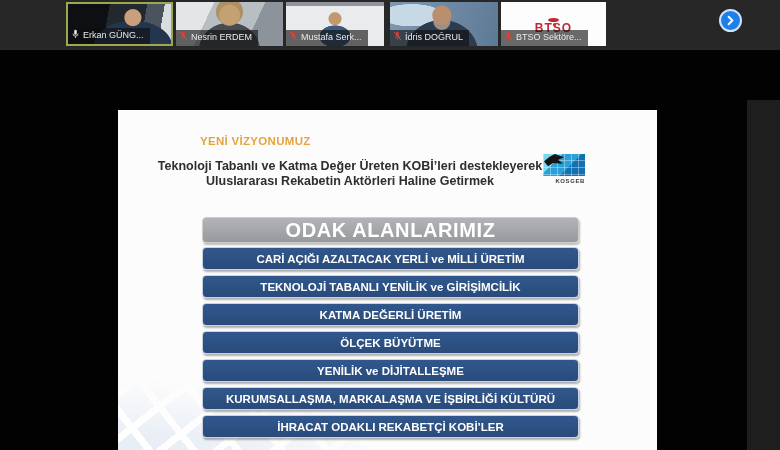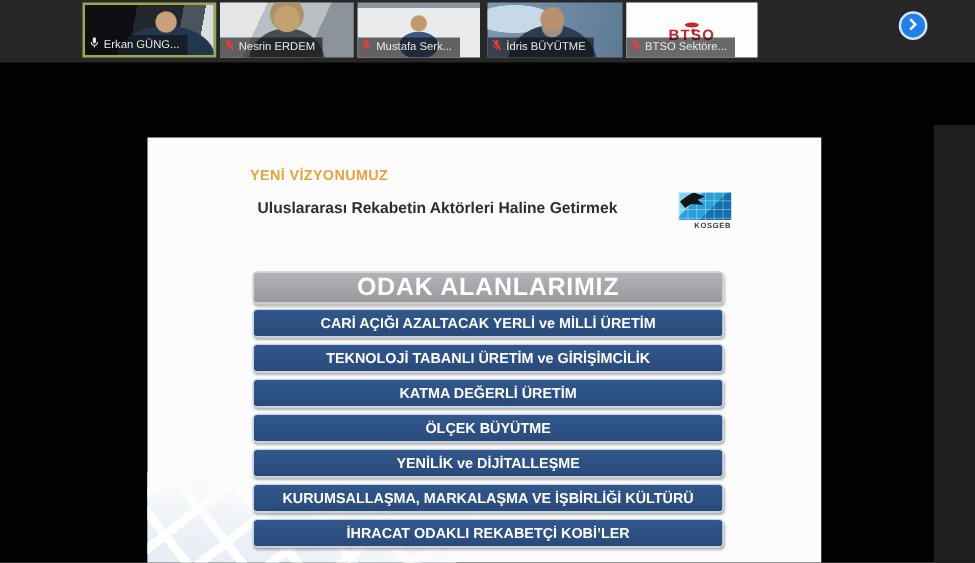--- a/index.html
+++ b/index.html
@@ -133,21 +133,21 @@
   </div>
 
   <div class="tile t-idris">
     <div class="name-tag">
       <span><svg width="9" height="10" viewBox="0 0 12 14">
             <rect x="4.2" y="1" width="3.6" height="7" rx="1.8" fill="#e03c31"></rect>
             <path d="M2.5 6.5a3.5 3.5 0 0 0 7 0" stroke="#e03c31" stroke-width="1.2" fill="none"></path>
             <line x1="6" y1="10.2" x2="6" y2="12.5" stroke="#e03c31" stroke-width="1.2"></line>
             <line x1="1.5" y1="1.5" x2="10.5" y2="12.5" stroke="#e8463c" stroke-width="1.4"></line>
           </svg></span>
-      <span>İdris BÜYÜTME</span>
+      <span>İdris DOĞRUL</span>
     </div>
   </div>
 
   <div class="tile t-btso">
     <div class="btso-logo">
       <div class="btso-ring"></div>
       <div class="btso-word">BTSO</div>
     </div>
     <div class="name-tag">
       <span><svg width="9" height="10" viewBox="0 0 12 14">
@@ -171,33 +171,34 @@
 <div class="share-area">
   <div class="right-col"></div>
 
   <div class="slide">
     <div class="pattern"></div>
     <div class="pattern-fade"></div>
 
     <div class="eyebrow">YENİ VİZYONUMUZ</div>
 
     <div class="slide-title">
+      <div>Teknoloji Tabanlı ve Katma Değer Üreten KOBİ’leri destekleyerek</div>
       <div>Uluslararası Rekabetin Aktörleri Haline Getirmek</div>
     </div>
 
     <div class="kosgeb">
       <div class="kosgeb-mosaic"></div>
       <div class="kosgeb-bird"></div>
       <div class="kosgeb-word">KOSGEB</div>
     </div>
 
     <div class="focus-header">ODAK ALANLARIMIZ</div>
 
     <div class="bar b0">CARİ AÇIĞI AZALTACAK YERLİ ve MİLLİ ÜRETİM</div>
-    <div class="bar b1">TEKNOLOJİ TABANLI ÜRETİM ve GİRİŞİMCİLİK</div>
+    <div class="bar b1">TEKNOLOJİ TABANLI YENİLİK ve GİRİŞİMCİLİK</div>
     <div class="bar b2">KATMA DEĞERLİ ÜRETİM</div>
     <div class="bar b3">ÖLÇEK BÜYÜTME</div>
     <div class="bar b4">YENİLİK ve DİJİTALLEŞME</div>
     <div class="bar b5">KURUMSALLAŞMA, MARKALAŞMA VE İŞBİRLİĞİ KÜLTÜRÜ</div>
     <div class="bar b6">İHRACAT ODAKLI REKABETÇİ KOBİ’LER</div>
 
   </div>
 </div>
 
 </body></html>

